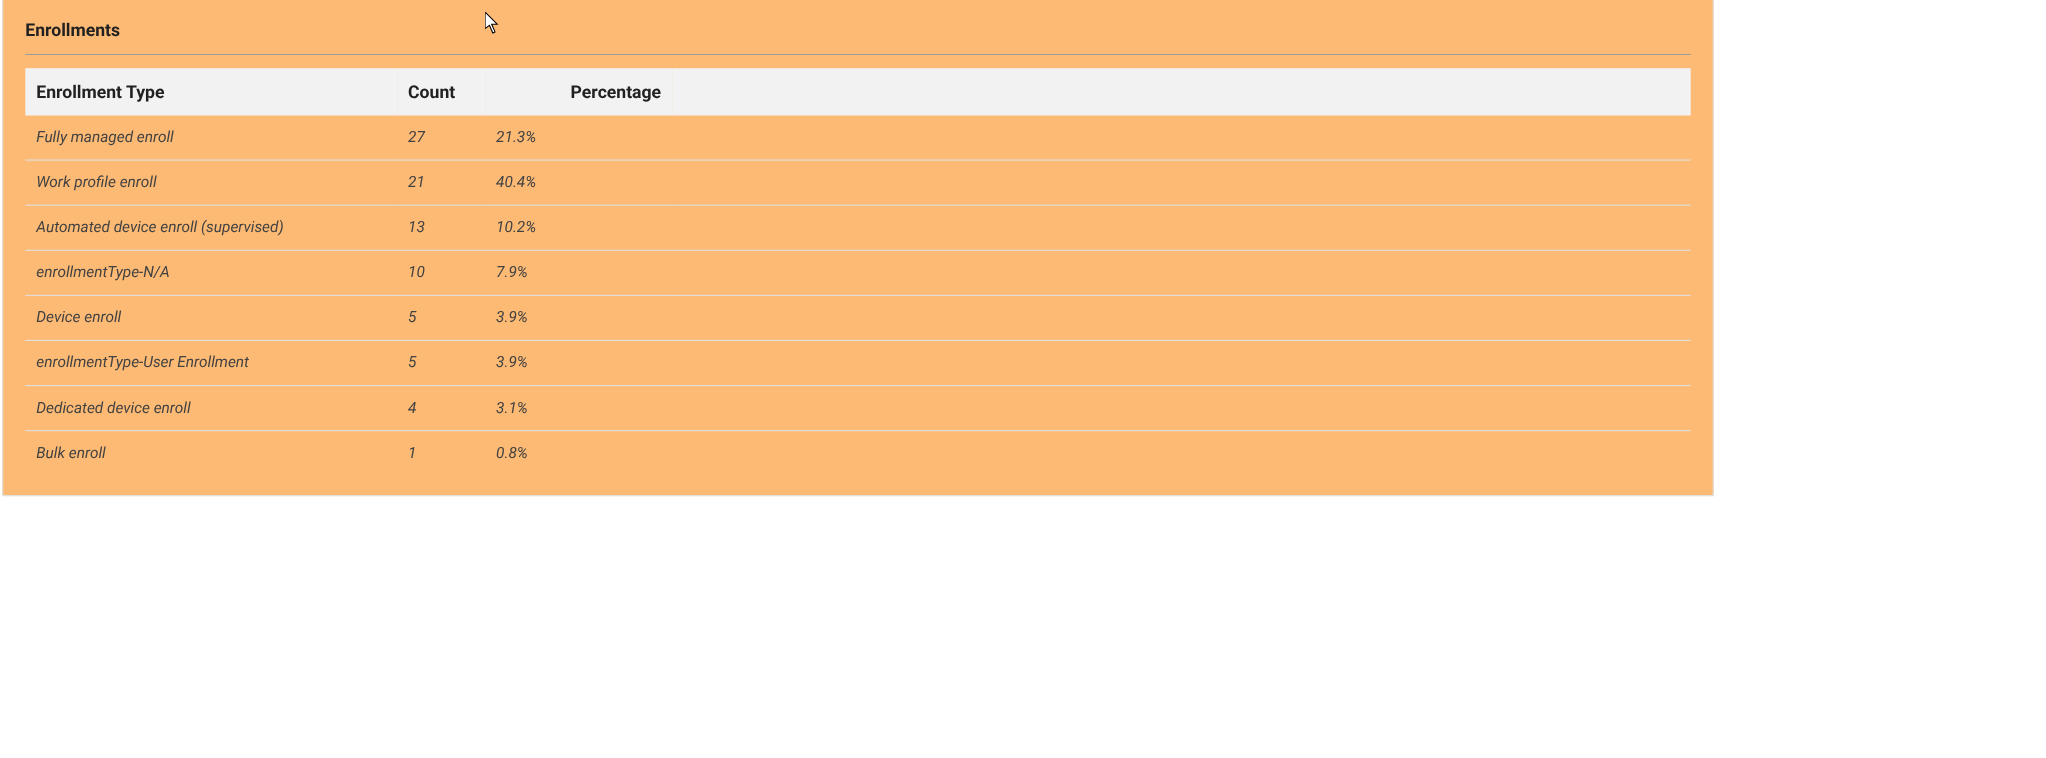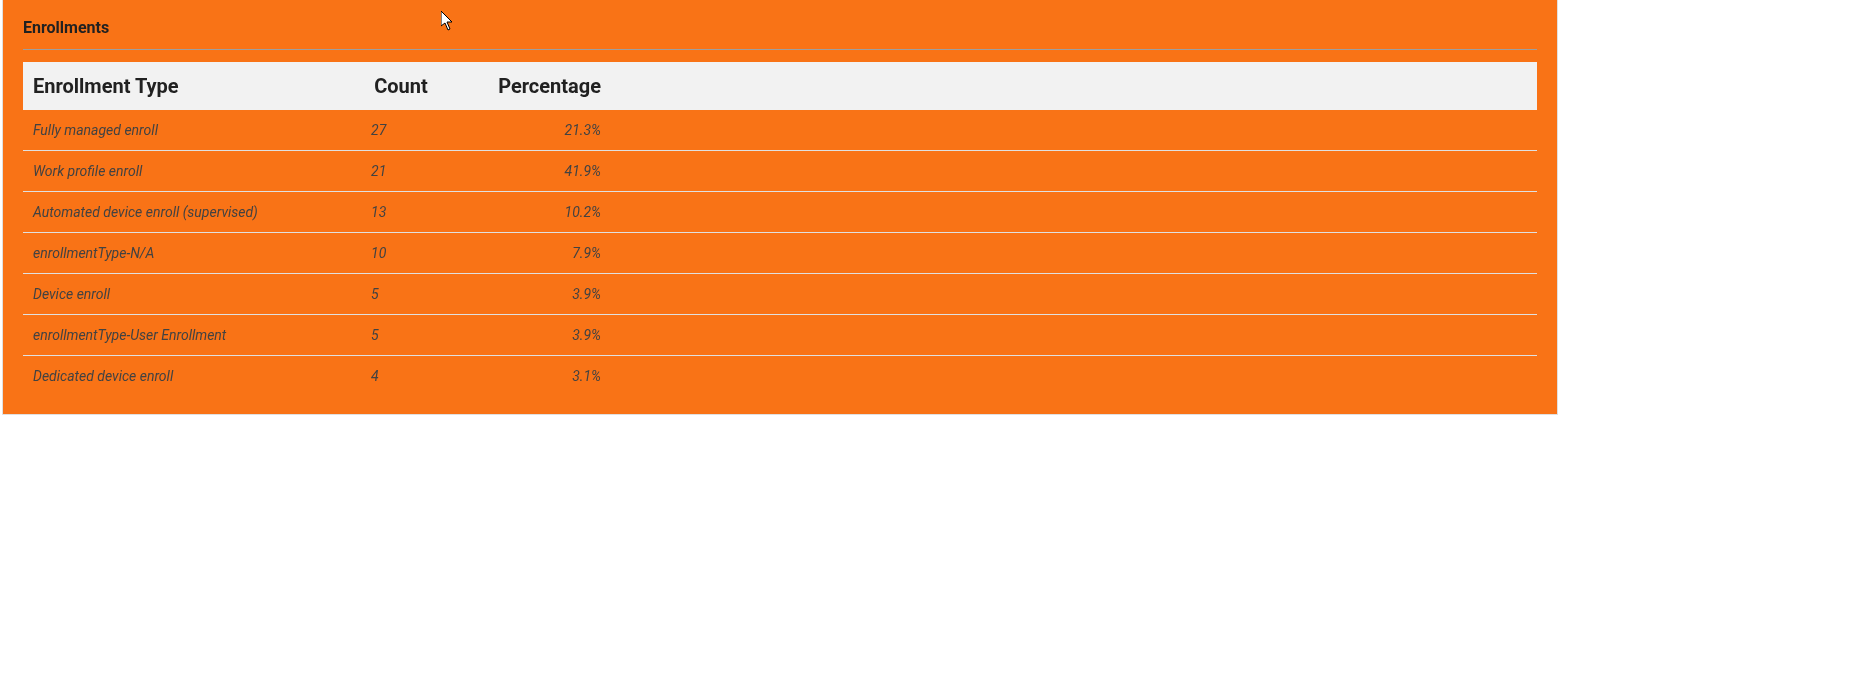--- a/index.html
+++ b/index.html
@@ -13,52 +13,52 @@
       color: #333333;
       width: 1860px;
       height: 689px;
     }
     .panel {
       border: 1px solid #e0e0e0;
       border-top: none;
       width: 1556px;
       margin-left: 2px;
       padding: 18px 20px;
-      background: #f97316;
+      background: #fdba74;
     }
     .panel-title {
       font-size: 16px;
       font-weight: 700;
       color: #212121;
       padding-bottom: 12px;
       border-bottom: 1px solid #9e9e9e;
       margin-bottom: 12px;
     }
     .enroll-table {
       width: 100%;
       border-collapse: collapse;
     }
     .enroll-table thead tr {
       background: #f2f2f2;
     }
     .enroll-table th {
       text-align: left;
-      font-size: 20px;
+      font-size: 16px;
       font-weight: 700;
       color: #212121;
       padding: 12px 10px;
     }
     .enroll-table th.col-type {
       width: 338px;
       text-align: left;
       padding-left: 10px;
     }
     .enroll-table th.col-count {
       width: 80px;
-      text-align: center;
+      text-align: left;
     }
     .enroll-table th.col-pct {
       width: 170px;
       text-align: right;
       padding-right: 10px;
     }
     .enroll-table th.col-fill {
       width: auto;
     }
     .enroll-table tbody td {
@@ -73,21 +73,21 @@
       border-bottom: none;
     }
     .enroll-table td.col-type {
       text-align: left;
       padding-left: 10px;
     }
     .enroll-table td.col-count {
       text-align: left;
     }
     .enroll-table td.col-pct {
-      text-align: right;
+      text-align: left;
       padding-right: 10px;
     }
     .cursor {
       position: absolute;
       left: 441px;
       top: 11px;
       width: 14px;
       height: 20px;
       pointer-events: none;
     }
@@ -109,21 +109,21 @@
     <tbody>
         <tr>
           <td class="col-type">Fully managed enroll</td>
           <td class="col-count">27</td>
           <td class="col-pct">21.3%</td>
           <td class="col-fill"></td>
         </tr>
         <tr>
           <td class="col-type">Work profile enroll</td>
           <td class="col-count">21</td>
-          <td class="col-pct">41.9%</td>
+          <td class="col-pct">40.4%</td>
           <td class="col-fill"></td>
         </tr>
         <tr>
           <td class="col-type">Automated device enroll (supervised)</td>
           <td class="col-count">13</td>
           <td class="col-pct">10.2%</td>
           <td class="col-fill"></td>
         </tr>
         <tr>
           <td class="col-type">enrollmentType-N/A</td>
@@ -142,19 +142,25 @@
           <td class="col-count">5</td>
           <td class="col-pct">3.9%</td>
           <td class="col-fill"></td>
         </tr>
         <tr>
           <td class="col-type">Dedicated device enroll</td>
           <td class="col-count">4</td>
           <td class="col-pct">3.1%</td>
           <td class="col-fill"></td>
         </tr>
+        <tr>
+          <td class="col-type">Bulk enroll</td>
+          <td class="col-count">1</td>
+          <td class="col-pct">0.8%</td>
+          <td class="col-fill"></td>
+        </tr>
       </tbody>
   </table>
 </div>
 
 <svg class="cursor" viewBox="0 0 14 20">
   <path d="M0 0 L0 15 L4 12 L7 19 L9 18 L6 11 L11 11 Z" fill="#ffffff" stroke="#000000" stroke-width="1"></path>
 </svg>
 
 </body></html>

